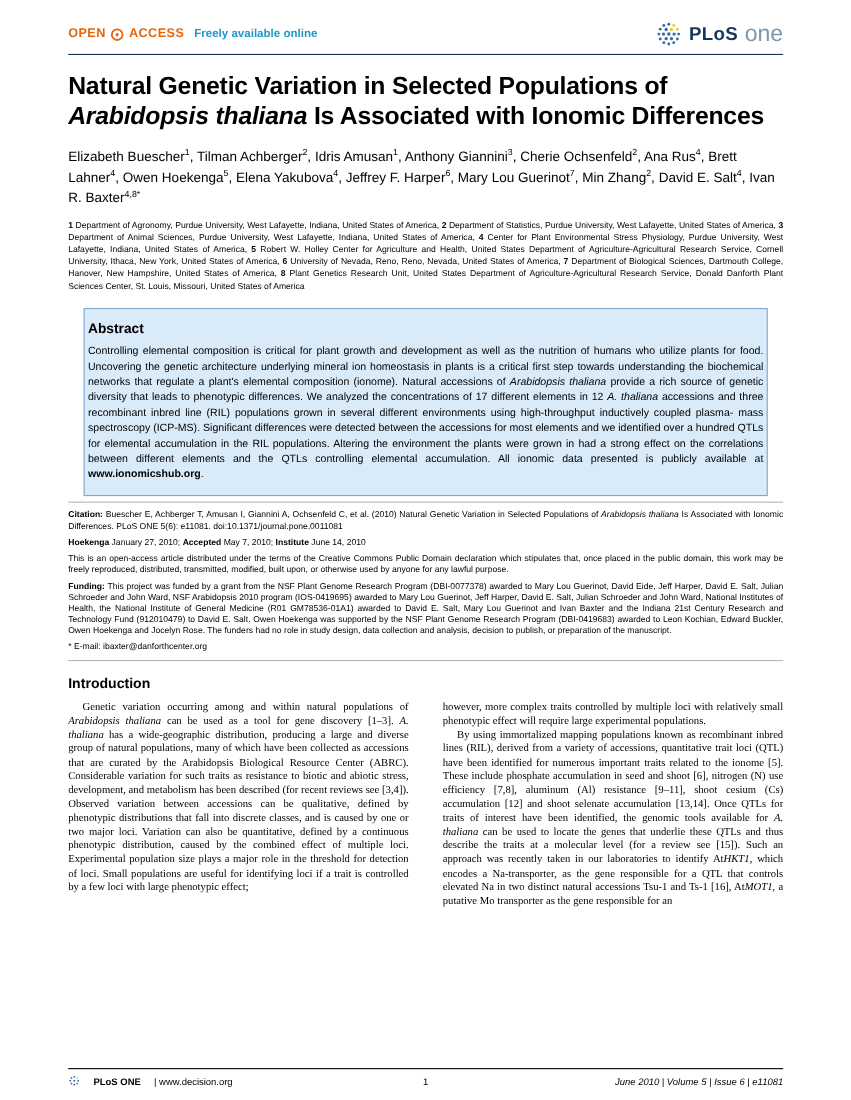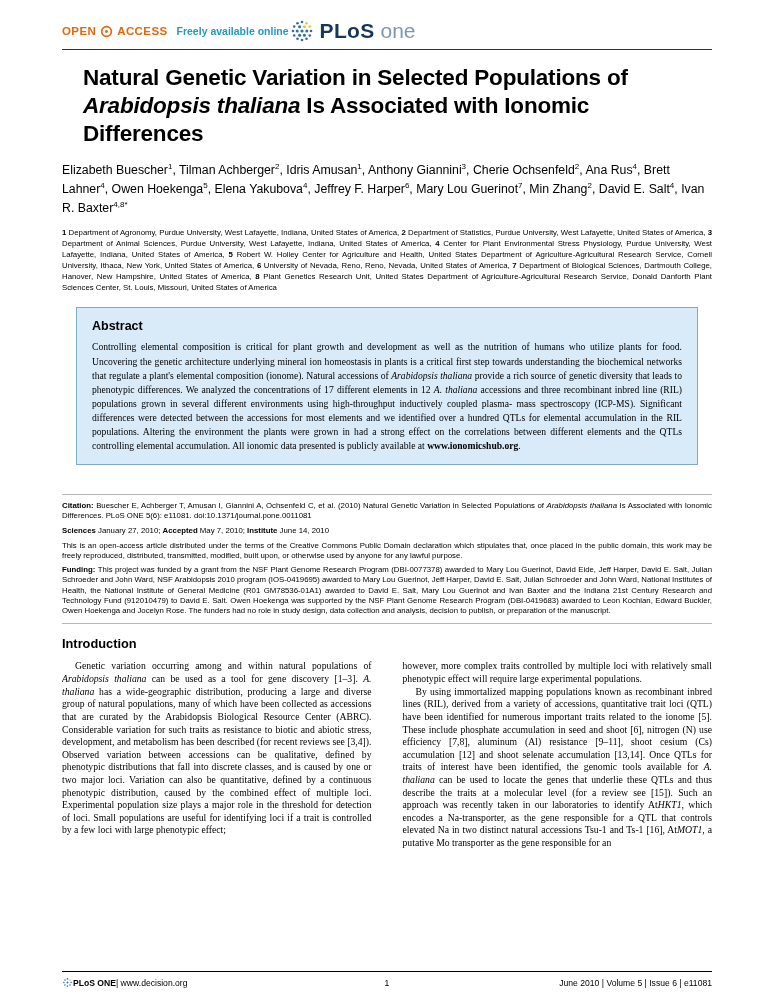--- a/index.html
+++ b/index.html
@@ -2,65 +2,65 @@
 <html style="--oa_orange: #E8650C; --header_blue: #2398C6; --plos_navy: #16365C; --plos_one_blue: #7C98AD; --abstract_bg: #D9EAF8; --abstract_border: #7FA8CC; --sphere_blue: #2E6DA4; --sphere_yellow: #F2C230;"><head>
 <meta charset="utf-8">
 <style>
   * { margin:0; padding:0; box-sizing:border-box; }
   html,body { background:#fff; }
   body { width:774px; font-family:"Liberation Sans", sans-serif; color:#000; }
   .page { position:relative; width:774px; height:1000px; padding:16px 62px 10px; background:#fff;
           display:flex; flex-direction:column; overflow:hidden; }
 
   
-  .topbar { display:flex; align-items:center;
+  .topbar { display:flex; justify-content:space-between; align-items:center;
             padding:2px 0 5px; border-bottom:1.5px solid #14375f; }
   .oa { display:flex; align-items:center; gap:4px; }
   .oa-word { color:var(--oa_orange,#E8650C); font-weight:bold; font-size:11.5px; letter-spacing:.4px; }
   .oa-free { color:var(--header_blue,#2398C6); font-weight:bold; font-size:10.5px; margin-left:5px; }
   .oa-stroke { fill:none; stroke:var(--oa_orange,#E8650C); }
   .oa-fill { fill:var(--oa_orange,#E8650C); }
   .plos-logo { display:flex; align-items:center; gap:5px; }
-  .plos-text { font-size:21px; font-weight:bold; color:var(--plos_navy,#16365C); letter-spacing:.3px; }
+  .plos-text { font-size:17px; font-weight:bold; color:var(--plos_navy,#16365C); letter-spacing:.3px; }
   .one-text { font-size:21px; color:var(--plos_one_blue,#7C98AD); margin-left:1px; }
   .dot { fill:var(--sphere_blue,#2E6DA4); }
   .dot-y { fill:var(--sphere_yellow,#F2C230); }
 
   
-  .title { margin-top:14px; font-size:22.5px; line-height:1.24; letter-spacing:-.2px; font-weight:bold;margin-left:21px; }
+  .title { margin-top:14px; font-size:22.5px; line-height:1.24; letter-spacing:-.2px; font-weight:bold; }
   .authors { margin-top:13px; font-size:12.3px; line-height:1.55; font-weight:normal; }
   .authors sup { font-size:8px; }
   .affiliations { margin-top:9px; font-size:7.8px; line-height:1.42; text-align:justify; }
   .affiliations b { font-weight:bold; }
 
   
-  .abstract-box { margin:14px 14px 24px; background:var(--abstract_bg,#D9EAF8);
-                  border:1px solid var(--abstract_border,#7FA8CC); padding:11px 15px 11px; }
+  .abstract-box { margin:14px 14px 0; background:var(--abstract_bg,#D9EAF8);
+                  border:1px solid var(--abstract_border,#7FA8CC); padding:11px 3px 11px; }
   .abstract-box h2 { font-size:12.5px; margin-bottom:7px; }
-  .abstract-text { font-size:9.6px; line-height:1.47; text-align:justify;font-family:Liberation Serif, serif; }
+  .abstract-text { font-size:9.6px; line-height:1.47; text-align:justify; }
 
   
   .meta-rule { border:none; border-top:1px solid #b5b5b5; margin:5px 0 6px; }
   .intro-rule { border:none; border-top:1px solid #b5b5b5; margin:3px 0 10px; }
   .meta { font-size:7.8px; line-height:1.3; margin-bottom:4.5px; text-align:justify; }
 
   
   .columns { display:flex; gap:31px; flex:1 1 auto; overflow:hidden; }
   .col { width:0; flex:1 1 0; }
   .col-right { padding-top:26px; }
   .intro-heading { font-size:12.8px; margin:2px 0 9px; font-weight:bold; }
   .body-p { font-family:"Liberation Serif", serif; font-size:9.7px; line-height:1.3; text-align:justify; }
   .body-p.indent { text-indent:13px; }
 
   
   .footer { flex:0 0 auto; margin-top:6px; border-top:1px solid #000; padding:5px 0 2px;
             display:flex; align-items:center; font-size:8.6px; position:relative; }
-  .f-left { display:flex; align-items:center; gap:0; }
+  .f-left { display:flex; align-items:center; gap:12px; }
   .f-center { position:absolute; left:50%; transform:translateX(-50%); }
-  .f-right { margin-left:auto; }
+  .f-right { margin-left:auto;font-style:italic; }
 </style>
 </head>
 <body>
 
 <div class="page">
 
   <div class="topbar">
     <div class="oa">
       <span class="oa-word">OPEN</span>
       <svg width="13" height="13" viewBox="0 0 14 14">
@@ -105,23 +105,24 @@
 
   <div class="abstract-box">
     <h2>Abstract</h2>
     <p class="abstract-text">Controlling elemental composition is critical for plant growth and development as well as the nutrition of humans who utilize plants for food. Uncovering the genetic architecture underlying mineral ion homeostasis in plants is a critical first step towards understanding the biochemical networks that regulate a plant's elemental composition (ionome). Natural accessions of <i>Arabidopsis thaliana</i> provide a rich source of genetic diversity that leads to phenotypic differences. We analyzed the concentrations of 17 different elements in 12 <i>A. thaliana</i> accessions and three recombinant inbred line (RIL) populations grown in several different environments using high-throughput inductively coupled plasma- mass spectroscopy (ICP-MS). Significant differences were detected between the accessions for most elements and we identified over a hundred QTLs for elemental accumulation in the RIL populations. Altering the environment the plants were grown in had a strong effect on the correlations between different elements and the QTLs controlling elemental accumulation. All ionomic data presented is publicly available at <b>www.ionomicshub.org</b>.</p>
   </div>
 
   <hr class="meta-rule">
 
   <div class="metadata">
       <p class="meta"><b>Citation: </b>Buescher E, Achberger T, Amusan I, Giannini A, Ochsenfeld C, et al. (2010) Natural Genetic Variation in Selected Populations of <i>Arabidopsis thaliana</i> Is Associated with Ionomic Differences. PLoS ONE 5(6): e11081. doi:10.1371/journal.pone.0011081</p>
-      <p class="meta"><b>Sciences </b>January 27, 2010; <b>Accepted </b>May 7, 2010; <b>Institute </b>June 14, 2010</p>
+      <p class="meta"><b>Hoekenga </b>January 27, 2010; <b>Accepted </b>May 7, 2010; <b>Institute </b>June 14, 2010</p>
       <p class="meta">This is an open-access article distributed under the terms of the Creative Commons Public Domain declaration which stipulates that, once placed in the public domain, this work may be freely reproduced, distributed, transmitted, modified, built upon, or otherwise used by anyone for any lawful purpose.</p>
       <p class="meta"><b>Funding: </b>This project was funded by a grant from the NSF Plant Genome Research Program (DBI-0077378) awarded to Mary Lou Guerinot, David Eide, Jeff Harper, David E. Salt, Julian Schroeder and John Ward, NSF Arabidopsis 2010 program (IOS-0419695) awarded to Mary Lou Guerinot, Jeff Harper, David E. Salt, Julian Schroeder and John Ward, National Institutes of Health, the National Institute of General Medicine (R01 GM78536-01A1) awarded to David E. Salt, Mary Lou Guerinot and Ivan Baxter and the Indiana 21st Century Research and Technology Fund (912010479) to David E. Salt. Owen Hoekenga was supported by the NSF Plant Genome Research Program (DBI-0419683) awarded to Leon Kochian, Edward Buckler, Owen Hoekenga and Jocelyn Rose. The funders had no role in study design, data collection and analysis, decision to publish, or preparation of the manuscript.</p>
+      <p class="meta">* E-mail: ibaxter@danforthcenter.org</p>
     </div>
 
   <hr class="intro-rule">
 
   <div class="columns">
     <div class="col col-left">
       <h3 class="intro-heading">Introduction</h3>
       <div>
           <p class="body-p indent">Genetic variation occurring among and within natural populations of <i>Arabidopsis thaliana</i> can be used as a tool for gene discovery [1–3]. <i>A. thaliana</i> has a wide-geographic distribution, producing a large and diverse group of natural populations, many of which have been collected as accessions that are curated by the Arabidopsis Biological Resource Center (ABRC). Considerable variation for such traits as resistance to biotic and abiotic stress, development, and metabolism has been described (for recent reviews see [3,4]). Observed variation between accessions can be qualitative, defined by phenotypic distributions that fall into discrete classes, and is caused by one or two major loci. Variation can also be quantitative, defined by a continuous phenotypic distribution, caused by the combined effect of multiple loci. Experimental population size plays a major role in the threshold for detection of loci. Small populations are useful for identifying loci if a trait is controlled by a few loci with large phenotypic effect;</p>
         </div>

